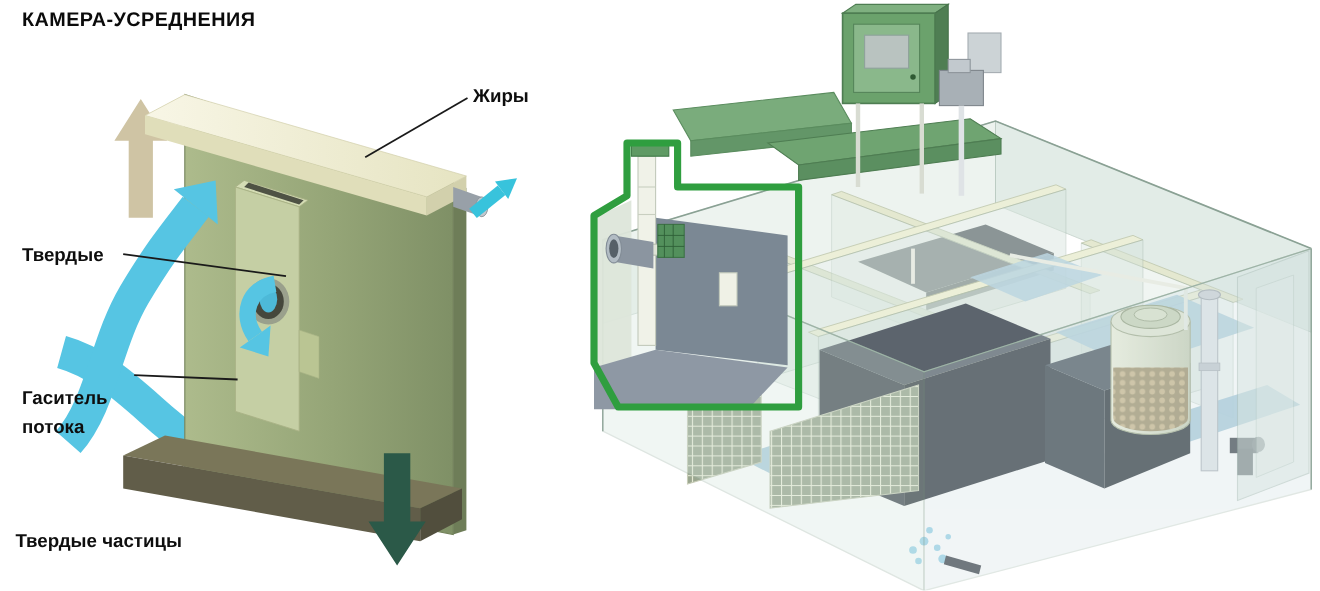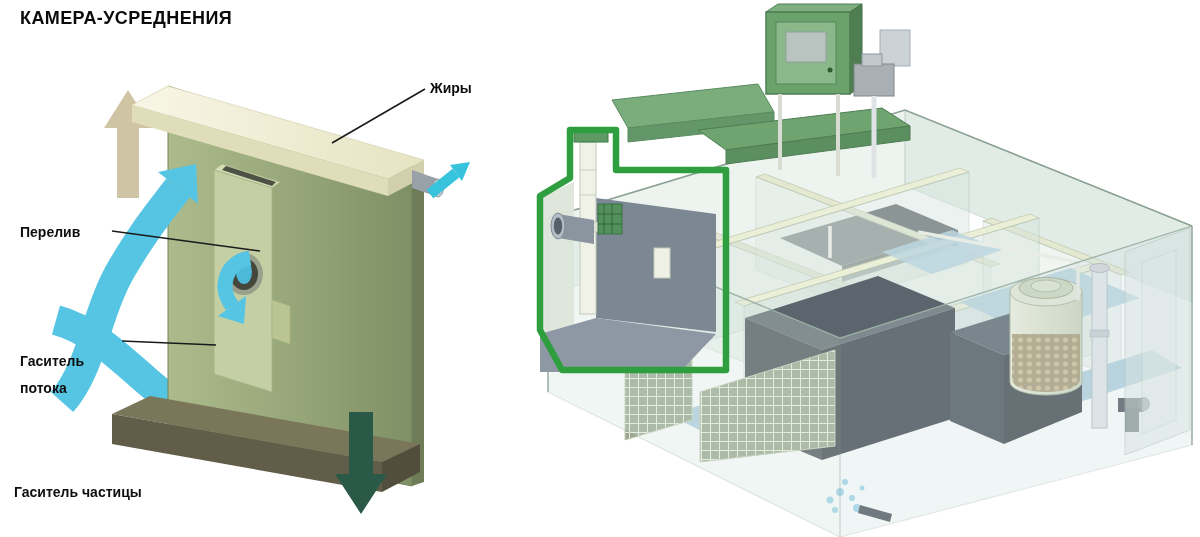--- a/index.html
+++ b/index.html
@@ -12,21 +12,21 @@
   }
   .panel{position:absolute;top:0;height:411px;}
   .panel.left{left:0;width:530px;}
   .panel.right{left:530px;width:670px;}
   svg.art{position:absolute;left:0;top:0;}
   .title{
     position:absolute;left:20px;top:8px;margin:0;
     font-size:18px;font-weight:800;letter-spacing:.4px;color:#0b0b0b;
   }
   .lbl{
-    position:absolute;font-size:14px;font-weight:700;color:#0e0e0e;
+    position:absolute;font-size:17px;font-weight:700;color:#0e0e0e;
     line-height:22px;white-space:nowrap;
   }
   .lbl-fats{left:430px;top:77px;}
   .lbl-overflow{left:20px;top:221px;}
   .lbl-damper{left:20px;top:348px;line-height:27px;white-space:pre-line;}
   .lbl-solids{left:14px;top:481px;}
 </style>
 </head>
 <body>
 
@@ -102,24 +102,24 @@
 
       <g stroke="#1a1a1a" stroke-width="1.6">
         <line x1="425" y1="89" x2="332" y2="143"></line>
         <line x1="112" y1="231" x2="260" y2="251"></line>
         <line x1="122" y1="341" x2="216" y2="345"></line>
       </g>
     </svg>
 
     <h1 class="title">КАМЕРА-УСРЕДНЕНИЯ</h1>
     <div class="lbl lbl-fats">Жиры</div>
-    <div class="lbl lbl-overflow">Перелив</div>
+    <div class="lbl lbl-overflow">Твердые</div>
     <div class="lbl lbl-damper">Гаситель
 потока</div>
-    <div class="lbl lbl-solids">Гаситель частицы</div>
+    <div class="lbl lbl-solids">Твердые частицы</div>
   </section>
 
   <section class="panel right">
 
     <svg class="art" width="670" height="537" viewBox="0 0 670 537">
       <defs>
         <pattern id="lattice" width="9" height="9" patternUnits="userSpaceOnUse">
           <rect width="9" height="9" fill="#9aa68f"></rect>
           <path d="M0,0 H9 M0,0 V9" stroke="#eef0dc" stroke-width="2"></path>
         </pattern>

